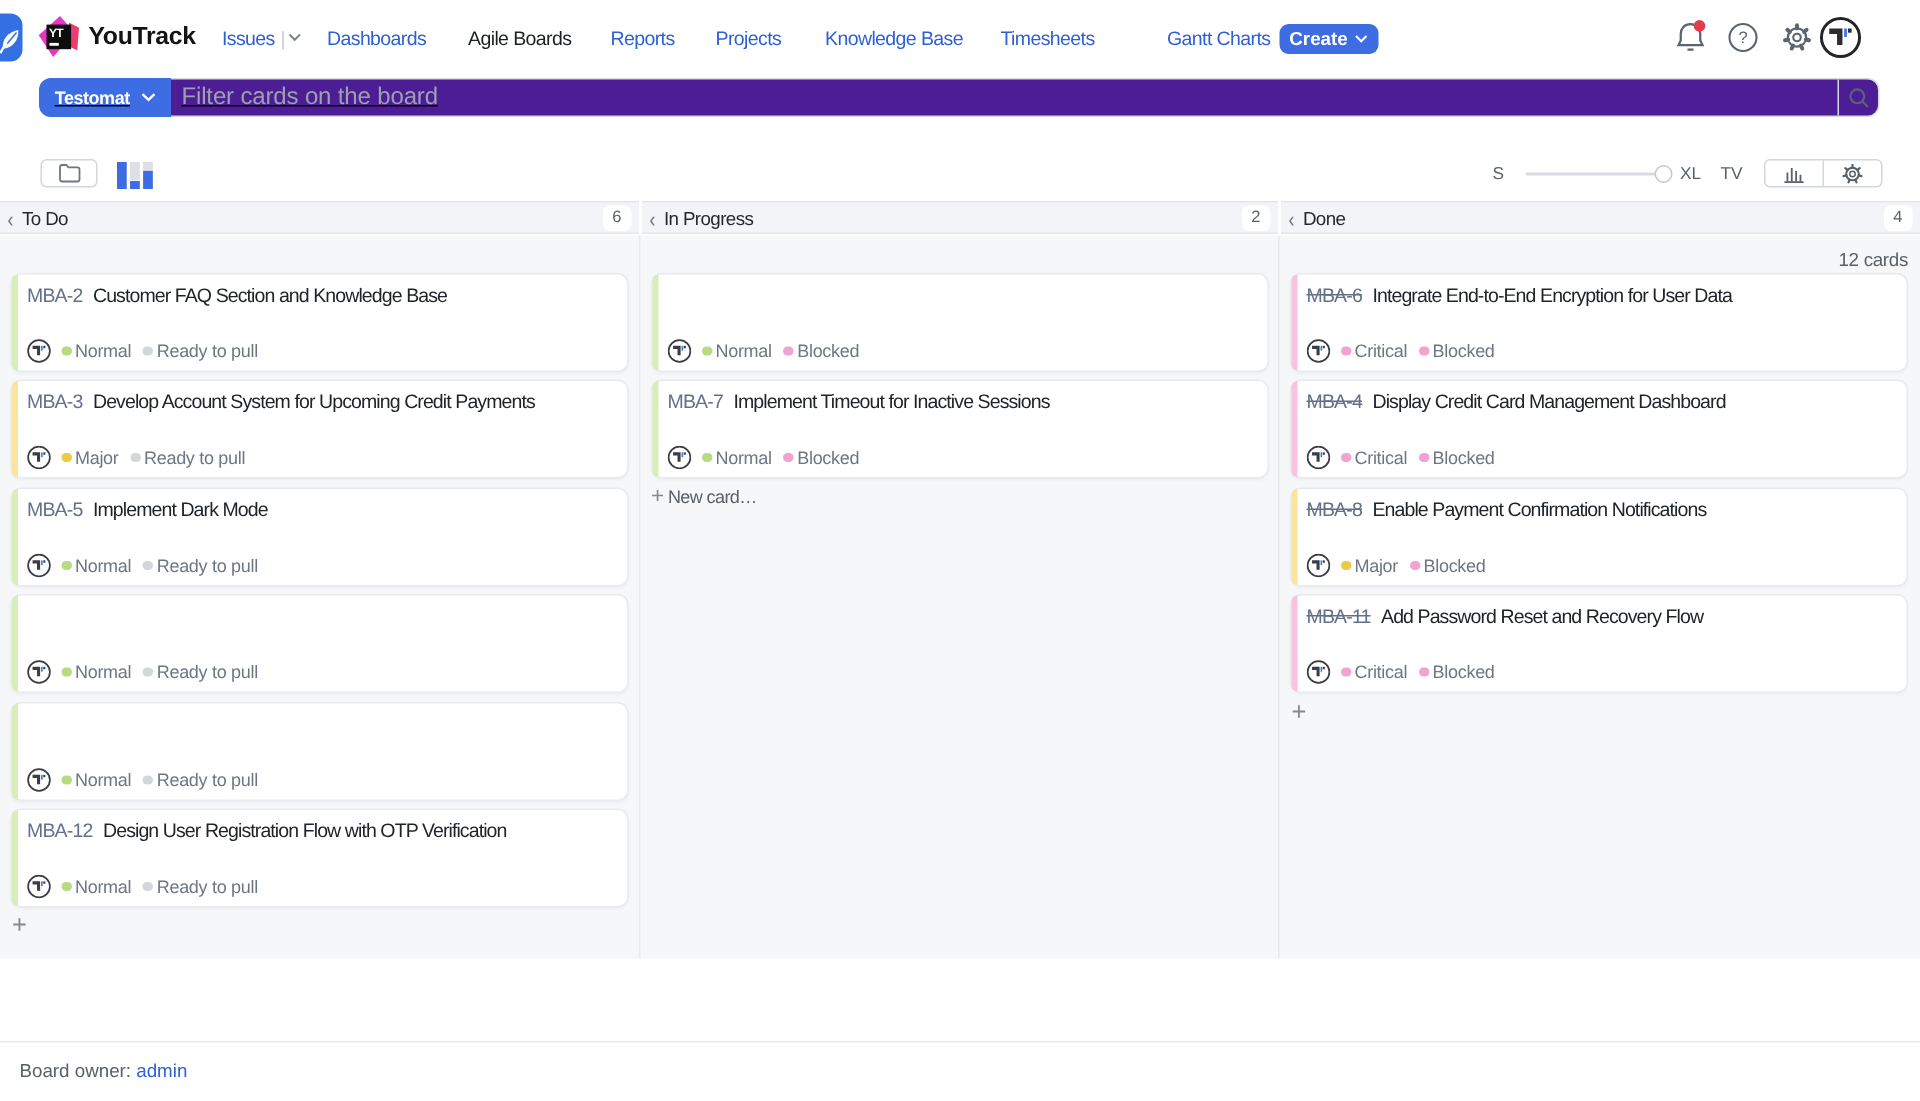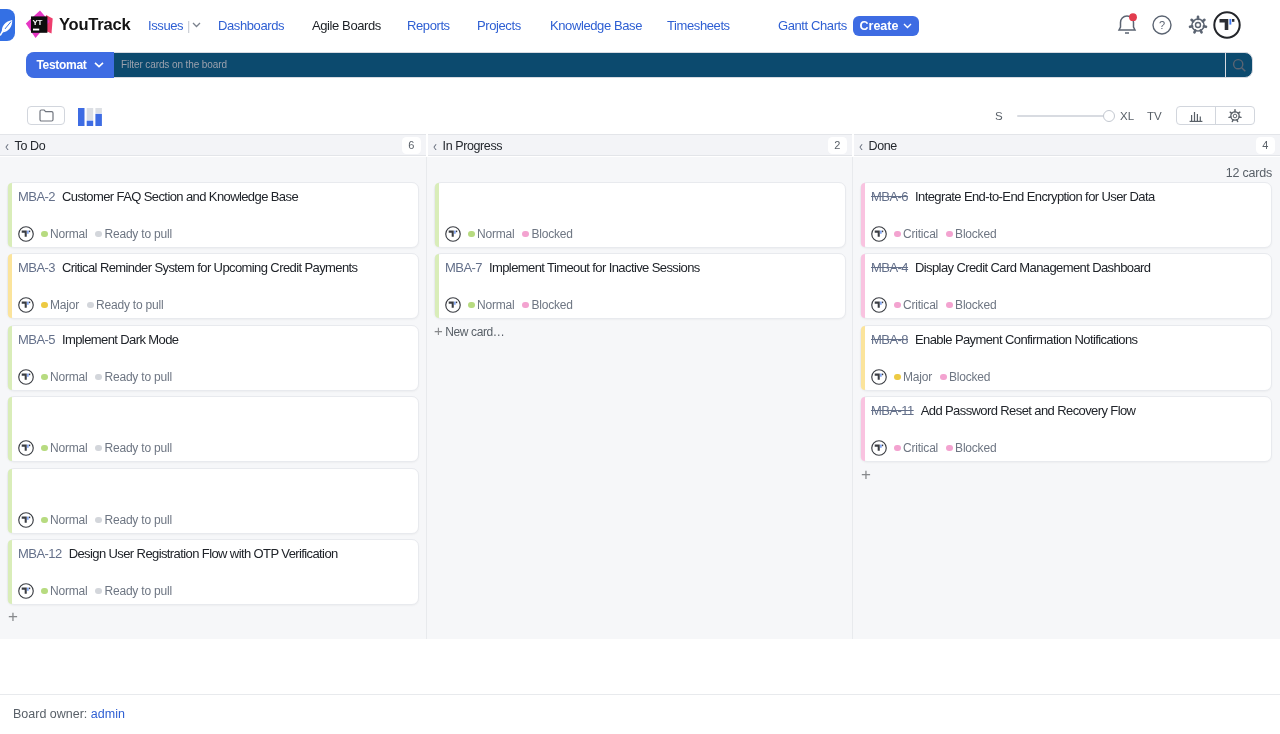--- a/index.html
+++ b/index.html
@@ -4,23 +4,23 @@
 <style>
 * { margin:0; padding:0; box-sizing:border-box; }
 html,body { width:1280px; height:734px; background:#fff; font-family:"Liberation Sans",sans-serif; overflow:hidden; }
 body { position:relative; }
 .abs { position:absolute; }
 .navitem { position:absolute; top:18px; font-size:13px; letter-spacing:-0.4px; font-weight:500; color:#2e5fd3; white-space:nowrap; }
 .navdark { color:#1c2025; }
 
 .quill { left:-14px; top:9px; width:29px; height:31.5px; background:#3470e4; border-radius:8px; }
 
-.filterwrap { left:26px; top:52px; width:1227px; height:26px; border:1px solid #d7dae1; border-radius:8px; background:#0c4a6e; display:flex; }
+.filterwrap { left:26px; top:52px; width:1227px; height:26px; border:1px solid #d7dae1; border-radius:8px; background:#4c1d95; display:flex;text-decoration:underline; }
 .projbtn { width:88px; height:26px; margin:-1px 0 0 -1px; background:#3e6ce3; border-radius:8px 0 0 8px; color:#fff; font-size:12px; letter-spacing:-0.3px; font-weight:700; display:flex; align-items:center; justify-content:center; gap:7px; }
-.placeholder { color:#9ba1ad; font-size:10px; line-height:24px; padding-left:7px; letter-spacing:-0.1px; }
+.placeholder { color:#9ba1ad; font-size:16px; line-height:24px; padding-left:7px; letter-spacing:-0.1px; }
 .searchseg { position:absolute; right:0; top:0; width:27px; height:24px; border-left:1px solid #d7dae1; display:flex; align-items:center; justify-content:center; }
 
 .folderbtn { left:27px; top:106px; width:38px; height:19px; border:1px solid #d2d6dd; border-radius:4px; display:flex; align-items:center; justify-content:center; }
 .segctl { left:1176px; top:106px; width:79px; height:19px; border:1px solid #d2d6dd; border-radius:4px; display:flex; }
 .segcell { flex:1; display:flex; align-items:center; justify-content:center; }
 .tbtext { font-size:11.5px; color:#596068; }
 
 .colhead { top:134px; height:22px; background:#f3f4f7; border-top:1px solid #e3e5e9; border-bottom:1px solid #e3e5e9; display:flex; align-items:center; padding-top:2px; font-size:12.5px; letter-spacing:-0.4px; color:#24282e; }
 .chev { color:#6b7280; font-size:12px; margin:0 6px 0 5px; transform:scaleY(1.25); }
 .cnt { position:absolute; top:1.5px; height:17.5px; min-width:18.5px; background:#fff; border-radius:4.5px; font-size:11px; color:#596068; display:flex; align-items:center; justify-content:center; letter-spacing:0; }
@@ -203,21 +203,21 @@
         <rect x="19" y="8" width="2.4" height="2.8" fill="#3a3d43"></rect>
       </svg>
       <span class="dot d-green"></span>
       <span class="mtext">Normal</span>
       <span class="dot d-gray"></span>
       <span class="mtext">Ready to pull</span>
     </div>
 </div>
 <div class="card" style="left:7px;top:253px;">
   <div class="stripe s-yellow"></div>
-  <div class="cardtop"><span class="cid">MBA-3</span><span class="ctitle">Critical Reminder System for Upcoming Credit Payments</span></div>
+  <div class="cardtop"><span class="cid">MBA-3</span><span class="ctitle">Develop Account System for Upcoming Credit Payments</span></div>
   <div class="meta">
       <svg width="16" height="16" viewBox="0 0 28 28" style="margin-right:7px;">
         <circle cx="14" cy="14" r="12.7" fill="#fff" stroke="#3a3d43" stroke-width="2"></circle>
         <path d="M6.5 8 L15.3 8 L15.3 19 L11.7 19 L11.7 11.6 L6.5 11.6 Z" fill="#3a3d43"></path>
         <rect x="16.4" y="8" width="1.9" height="5.6" fill="#4077f0"></rect>
         <rect x="19" y="8" width="2.4" height="2.8" fill="#3a3d43"></rect>
       </svg>
       <span class="dot d-yellow"></span>
       <span class="mtext">Major</span>
       <span class="dot d-gray"></span>

